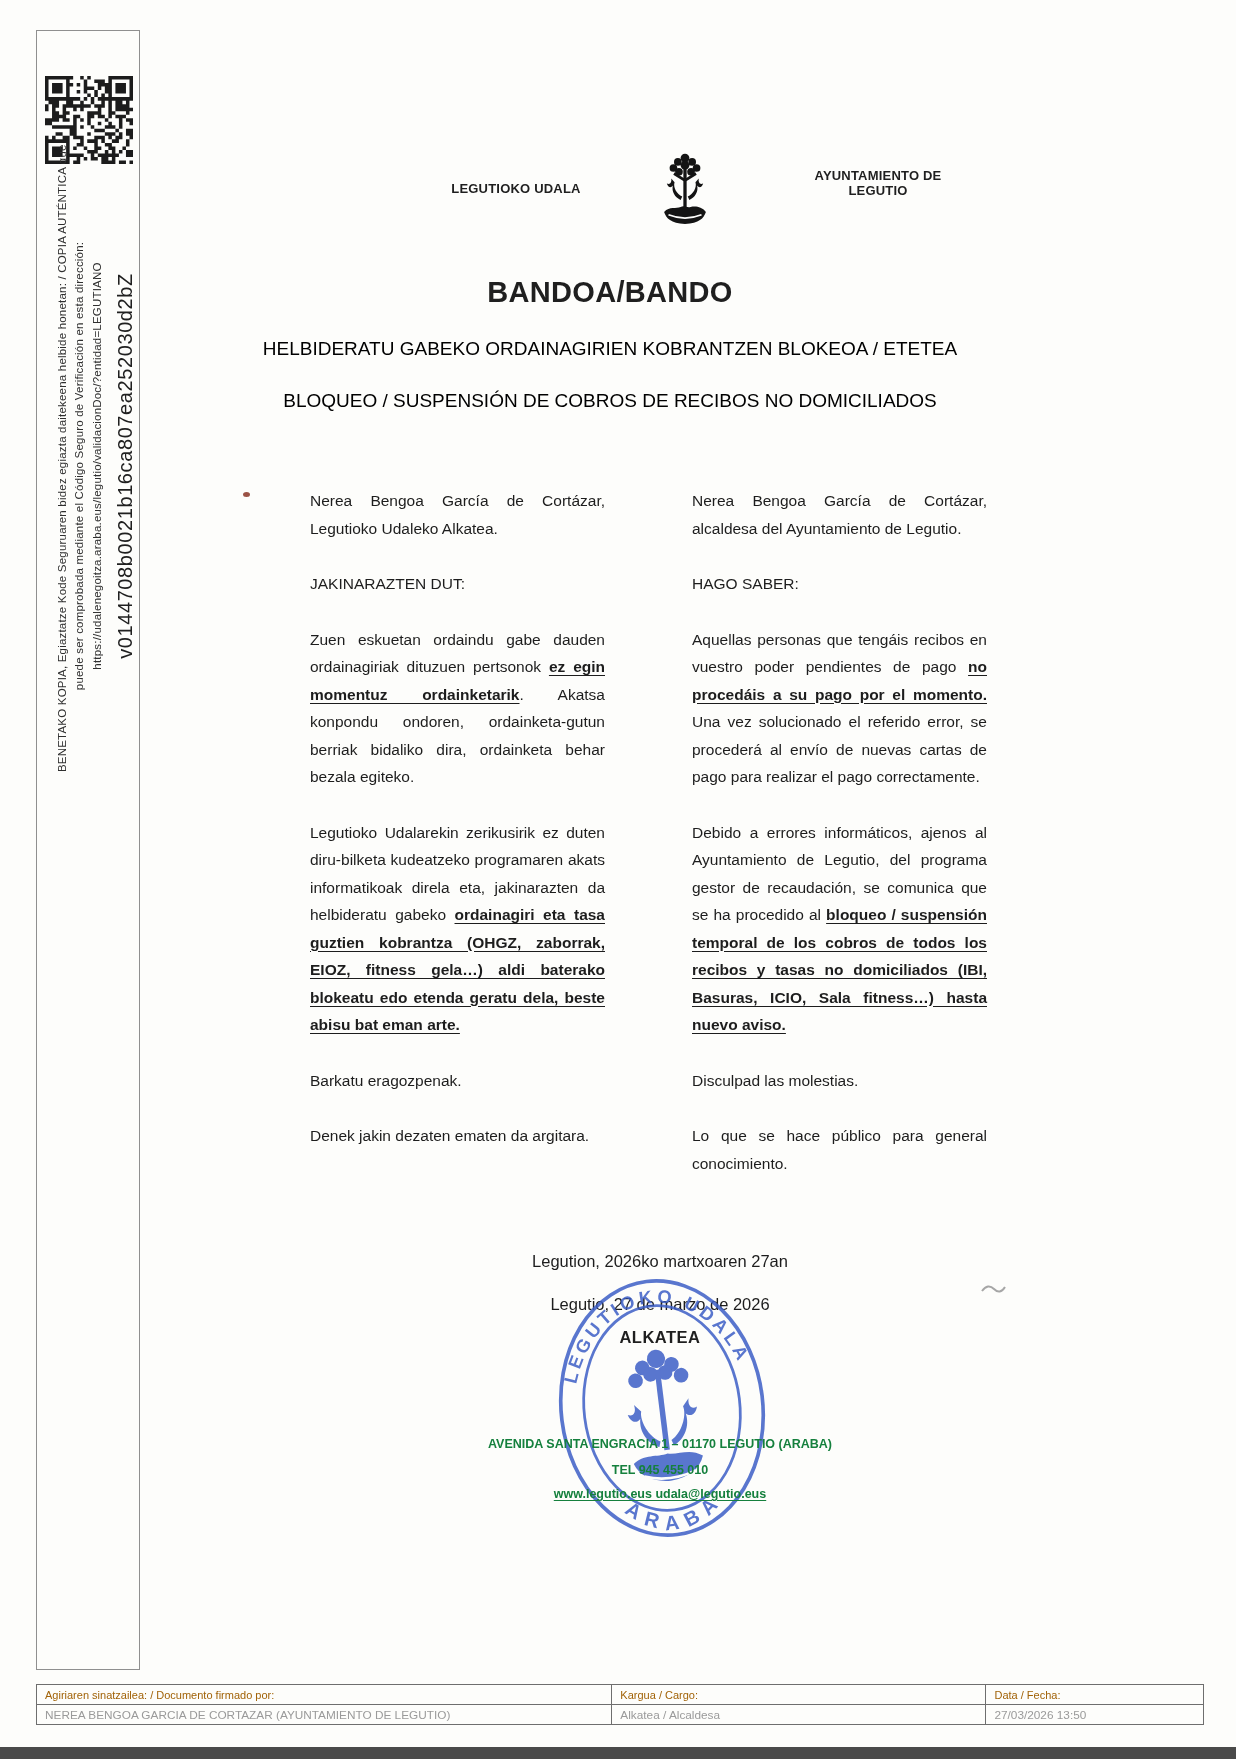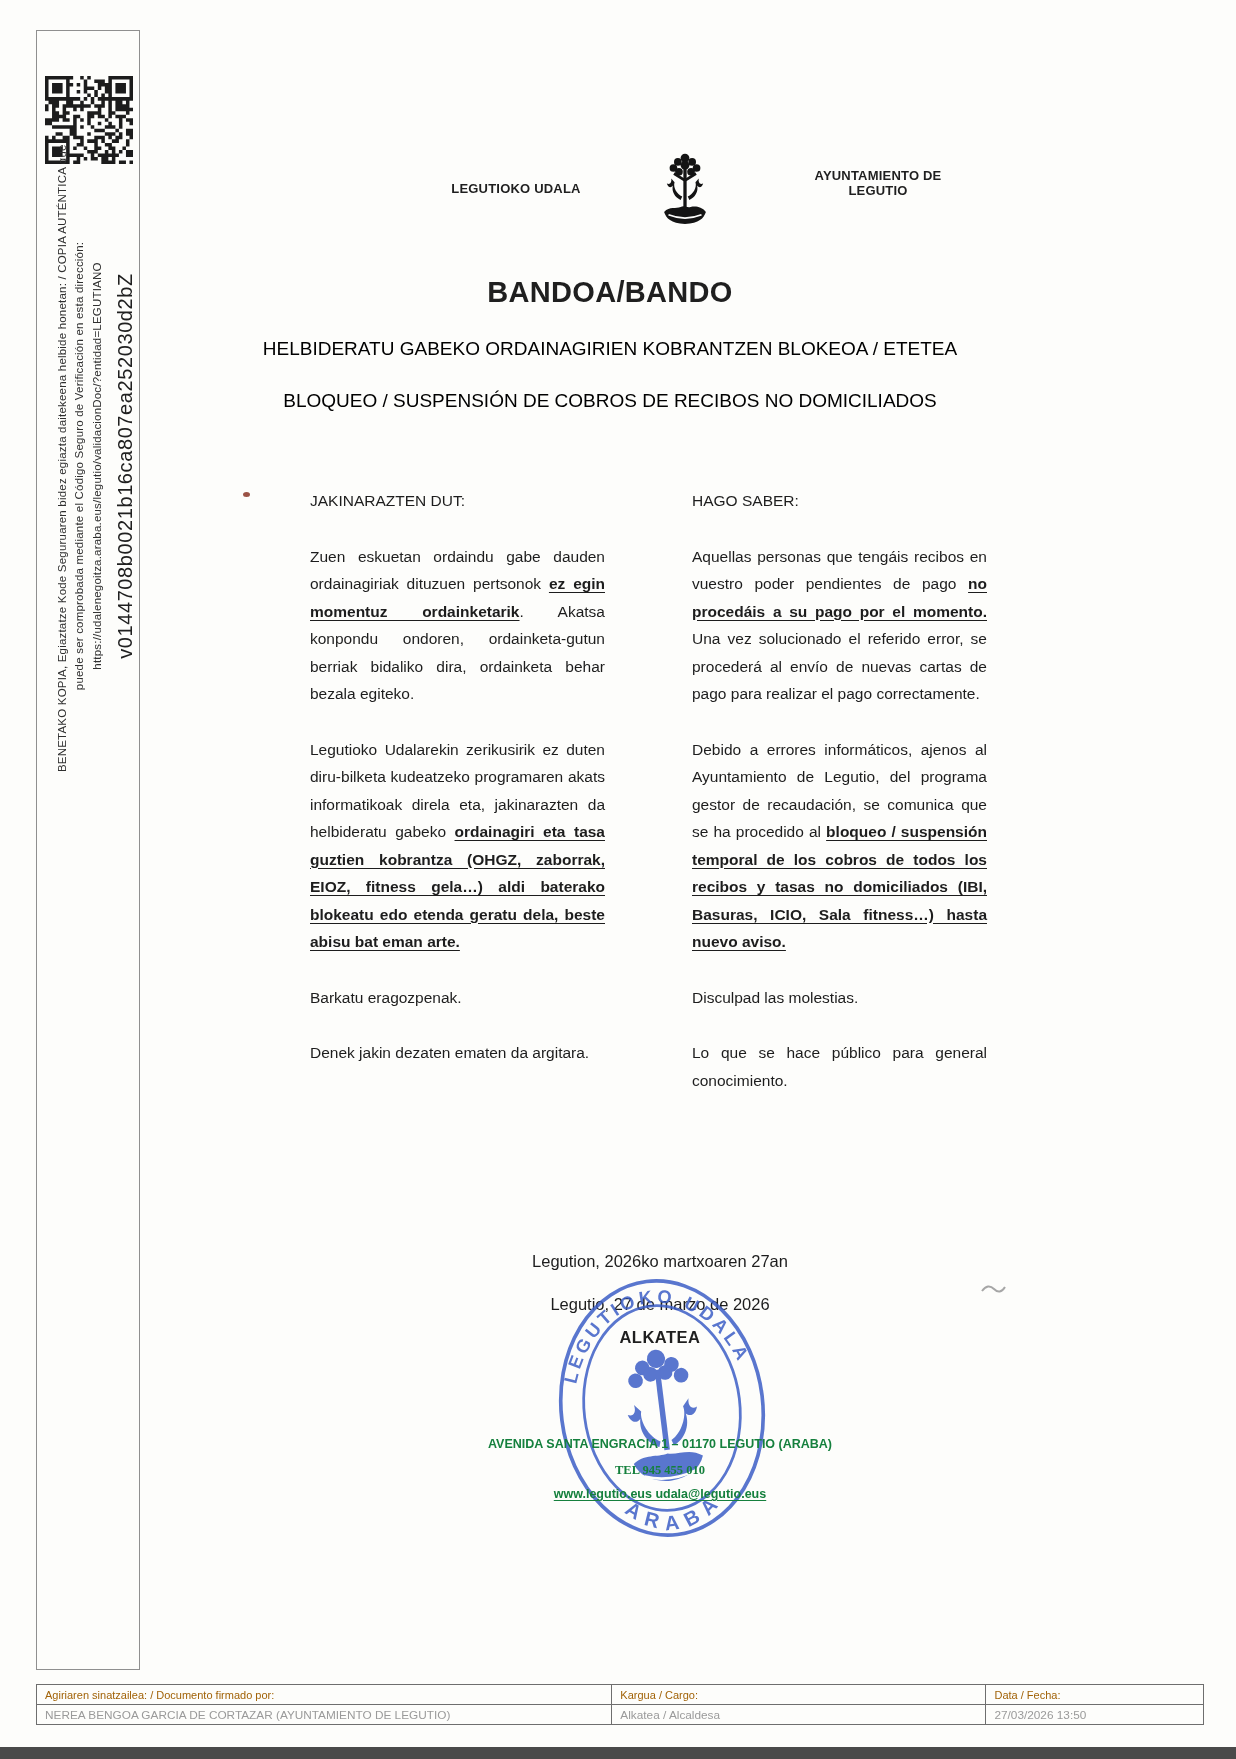--- a/index.html
+++ b/index.html
@@ -42,21 +42,21 @@
   .date-eu{top:1252px;}
   .date-es{top:1295px;}
 
   .stamp-wrap{position:absolute;left:552px;top:1270px;width:220px;height:276px;
               transform:rotate(-7deg);z-index:1;}
   .alkatea{position:absolute;left:410px;top:1328px;width:500px;text-align:center;
            font-size:16.5px;font-weight:700;letter-spacing:.5px;z-index:2;}
   .fline{position:absolute;left:390px;width:540px;text-align:center;
          font-size:12.5px;font-weight:700;color:#15803d;z-index:2;}
   .f1{top:1437px;}
-  .f2{top:1463px;font-family:Liberation Serif, serif;}
+  .f2{top:1463px;}
   .f3{top:1487px;text-decoration:underline;text-underline-offset:2px;}
 
   .squiggle{position:absolute;left:980px;top:1280px;z-index:2;}
 
   
   .sig-table{position:absolute;left:36px;top:1684px;width:1168px;border-collapse:collapse;
              table-layout:fixed;}
   .sig-table th,.sig-table td{border:1px solid #6e6e6e;padding:1px 8px;height:17px;
              text-align:left;font-weight:400;white-space:nowrap;overflow:hidden;}
   .sig-table th{font-size:11px;color:#a16207;}
@@ -102,27 +102,29 @@
   </svg>
   <div class="org org-right">AYUNTAMIENTO DE LEGUTIO</div>
 
   <div class="title">BANDOA/BANDO</div>
   <div class="sub sub1">HELBIDERATU GABEKO ORDAINAGIRIEN KOBRANTZEN BLOKEOA / ETETEA</div>
   <div class="sub sub2">BLOQUEO / SUSPENSIÓN DE COBROS DE RECIBOS NO DOMICILIADOS</div>
 
   <div class="dot"></div>
 
   <div class="col col-left">
+      <p><span>Nerea Bengoa García de Cortázar, Legutioko Udaleko Alkatea.</span></p>
       <p><span>JAKINARAZTEN DUT:</span></p>
       <p><span>Zuen eskuetan ordaindu gabe dauden ordainagiriak dituzuen pertsonok </span><span class="bu">ez egin momentuz ordainketarik</span><span>. Akatsa konpondu ondoren, ordainketa-gutun berriak bidaliko dira, ordainketa behar bezala egiteko.</span></p>
       <p><span>Legutioko Udalarekin zerikusirik ez duten diru-bilketa kudeatzeko programaren akats informatikoak direla eta, jakinarazten da helbideratu gabeko </span><span class="bu">ordainagiri eta tasa guztien kobrantza (OHGZ, zaborrak, EIOZ, fitness gela…) aldi baterako blokeatu edo etenda geratu dela, beste abisu bat eman arte.</span></p>
       <p><span>Barkatu eragozpenak.</span></p>
       <p><span>Denek jakin dezaten ematen da argitara.</span></p>
     </div>
   <div class="col col-right">
+      <p><span>Nerea Bengoa García de Cortázar, alcaldesa del Ayuntamiento de Legutio.</span></p>
       <p><span>HAGO SABER:</span></p>
       <p><span>Aquellas personas que tengáis recibos en vuestro poder pendientes de pago </span><span class="bu">no procedáis a su pago por el momento.</span><span> Una vez solucionado el referido error, se procederá al envío de nuevas cartas de pago para realizar el pago correctamente.</span></p>
       <p><span>Debido a errores informáticos, ajenos al Ayuntamiento de Legutio, del programa gestor de recaudación, se comunica que se ha procedido al </span><span class="bu">bloqueo / suspensión temporal de los cobros de todos los recibos y tasas no domiciliados (IBI, Basuras, ICIO, Sala fitness…) hasta nuevo aviso.</span></p>
       <p><span>Disculpad las molestias.</span></p>
       <p><span>Lo que se hace público para general conocimiento.</span></p>
     </div>
 
   <div class="date date-eu">Legution, 2026ko martxoaren 27an</div>
   <div class="date date-es">Legutio, 27 de marzo de 2026</div>
 

